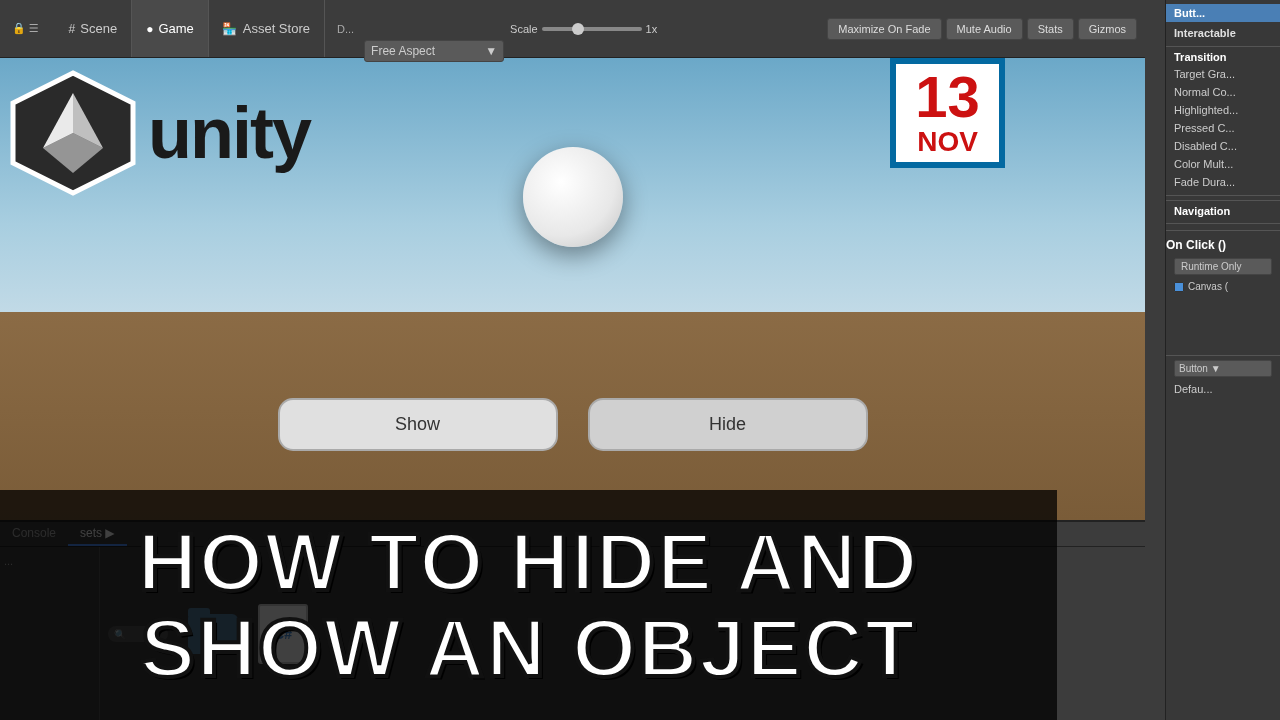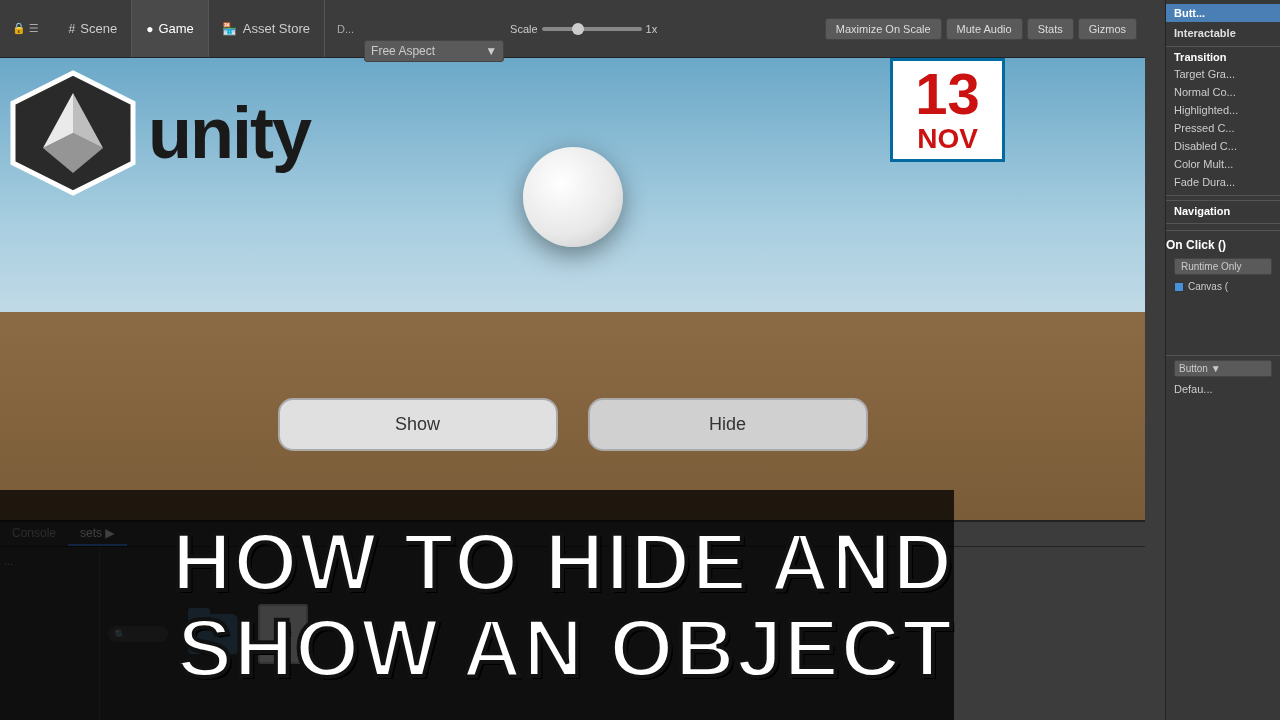--- a/index.html
+++ b/index.html
@@ -223,21 +223,21 @@
       margin-left: -5px;
     }
 
     
     .date-badge {
       position: absolute;
       top: 58px;
       right: 140px;
       width: 115px;
       background: white;
-      border: 3px solid #0369a1;
+      border: 6px solid #0369a1;
       z-index: 30;
       padding: 4px 8px;
     }
 
     .date-number {
       font-size: 58px;
       font-weight: 900;
       color: #cc1111;
       line-height: 1;
       text-align: center;
@@ -250,26 +250,26 @@
       color: #cc1111;
       text-align: center;
       font-family: 'Arial Black', Arial, sans-serif;
     }
 
     
     .bottom-text-overlay {
       position: absolute;
       bottom: 0;
       left: 0;
-      width: 954px;
+      width: 1057px;
       height: 230px;
       background: rgba(0,0,0,0.75);
       display: flex;
       flex-direction: column;
-      align-items: flex-end;
+      align-items: center;
       justify-content: center;
       z-index: 25;
     }
 
     .big-title-line1,
     .big-title-line2 {
       font-size: 82px;
       font-weight: 900;
       color: #fff;
       font-family: 'Arial Black', Impact, sans-serif;
@@ -516,21 +516,21 @@
       <div class="scale-area">
         <span>Scale</span>
         <div class="scale-slider">
           <div class="scale-slider-thumb"></div>
         </div>
         <span>1x</span>
       </div>
     </div>
 
     <div class="top-right-btns">
-      <button class="top-btn">Maximize On Scale</button>
+      <button class="top-btn">Maximize On Fade</button>
       <button class="top-btn">Mute Audio</button>
       <button class="top-btn">Stats</button>
       <button class="top-btn">Gizmos</button>
     </div>
   </div>
 
   <div class="game-viewport">
     <div class="sky-gradient"></div>
     <div class="ground"></div>
     <div class="white-sphere"></div>

